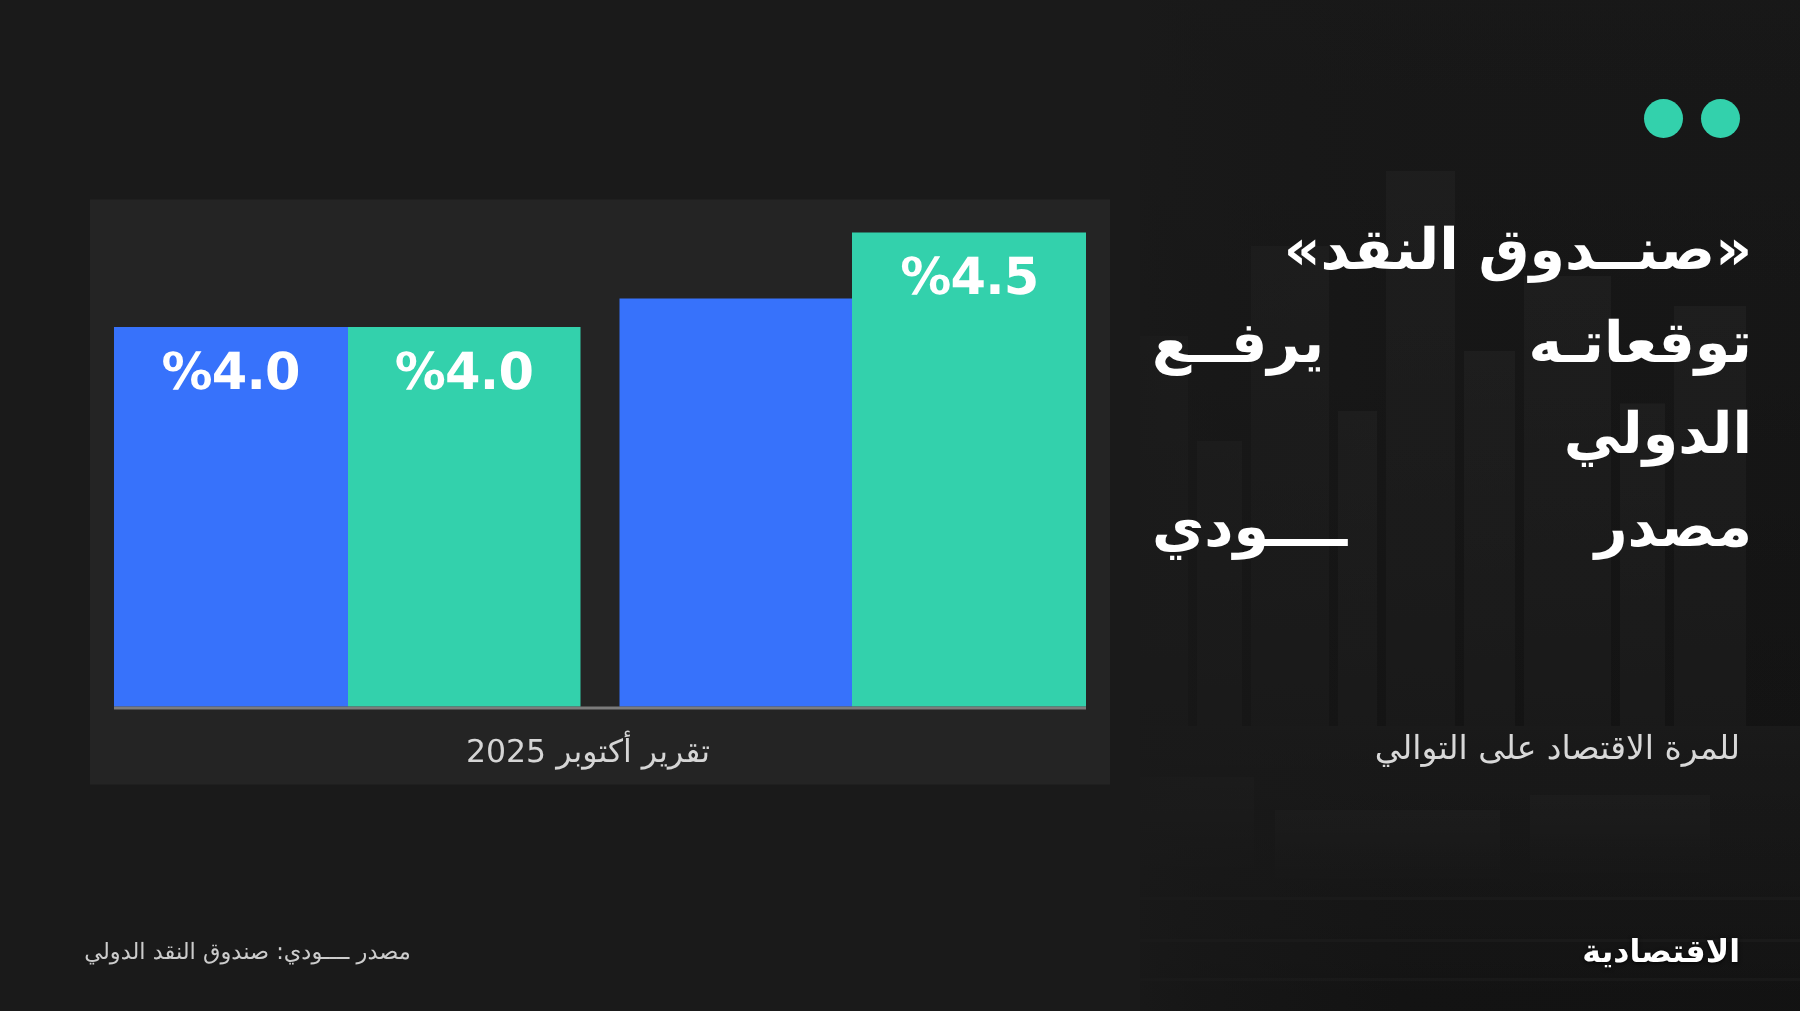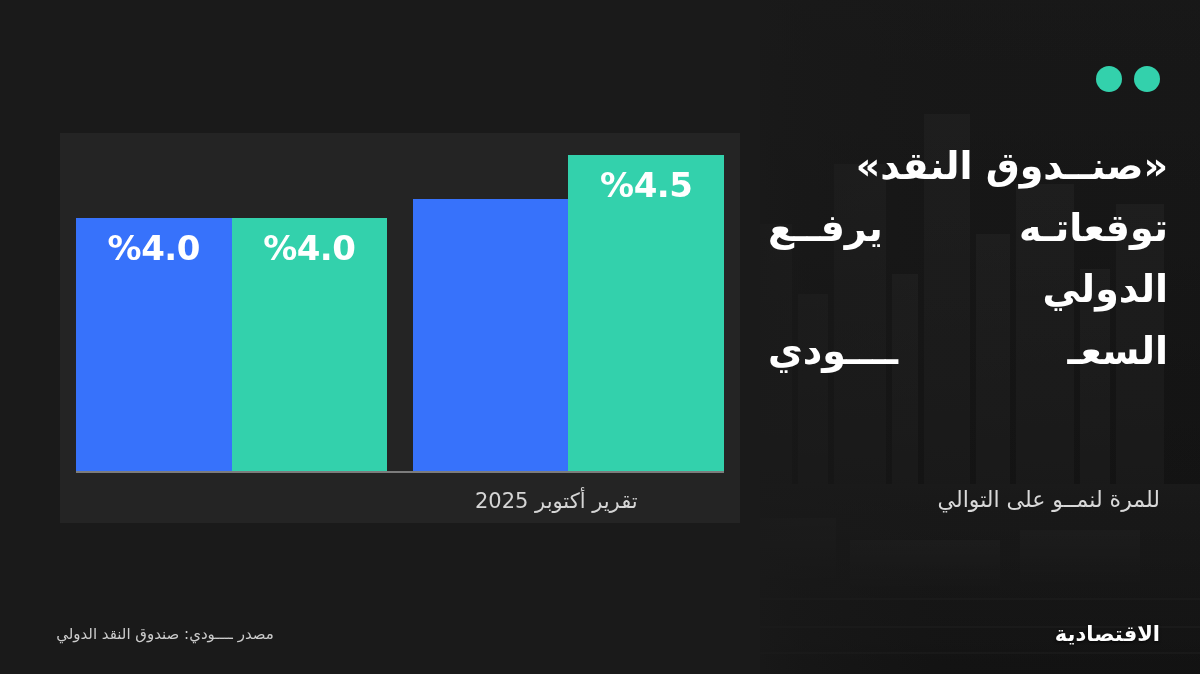--- a/index.html
+++ b/index.html
@@ -140,21 +140,21 @@
     font-size:34px; font-weight:bold; color:#ffffff;
     direction:ltr; letter-spacing:-0.5px;
     font-family:"DejaVu Sans",sans-serif;
   }
   #baseline{
     position:absolute; left:16px; right:16px; bottom:50px;
     height:2px; background:#9a9a9a; opacity:.75;
   }
   #xlabels{
     position:absolute; left:16px; right:32px; bottom:10px;
-    display:flex; flex-direction:row-reverse; justify-content:flex-end;
+    display:flex; flex-direction:row-reverse; justify-content:center;
   }
   #xlabels .xlabel{
     width:48%; text-align:center;
     font-size:21px; color:#d5d5d5; direction:rtl; font-weight:400;
   }
 
   
   #source-note{
     position:absolute; z-index:5;
     left:0; top:625px; width:330px;
@@ -197,26 +197,26 @@
 <div id="headline-block">
   <div class="hl-line">«صنــدوق النقد»</div>
   <div class="hl-line stretch">
     <span>توقعاتـه</span>
     <span>يرفــع</span>
   </div>
   <div class="hl-line stretch">
     <span>الدولي</span>
   </div>
   <div class="hl-line stretch">
-    <span>السعـ</span>
+    <span>مصدر</span>
     <span>ــــودي</span>
   </div>
 </div>
 
-<div id="subhead">للمرة لنمــو على التوالي</div>
+<div id="subhead">للمرة الاقتصاد على التوالي</div>
 
 <div id="brand-logo">الاقتصادية</div>
 
 <div id="chart-panel">
 
   <div id="legend">
     <div class="legend-row">
       <span class="legend-swatch" style="background:#33d1ac;"></span>
       <span class="legend-label">2026</span>
     </div>

